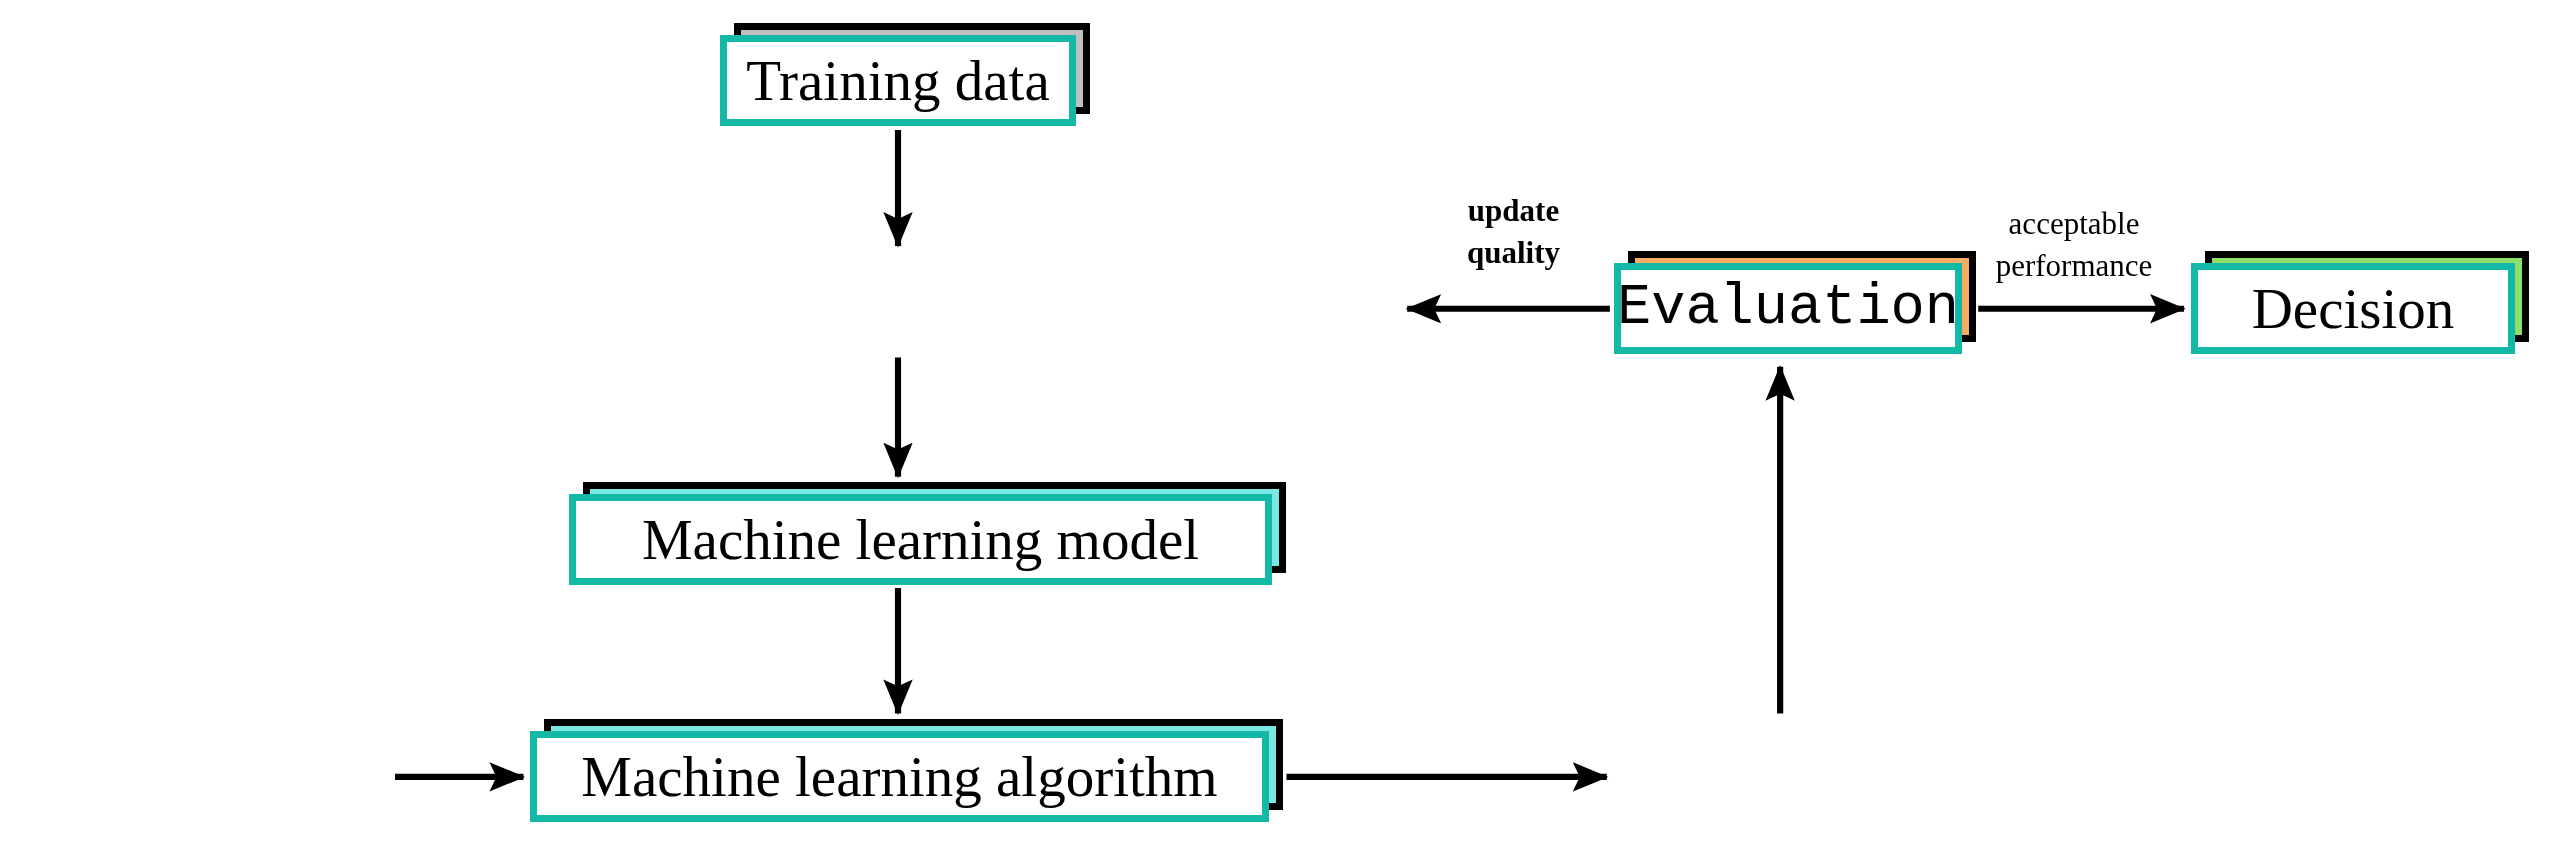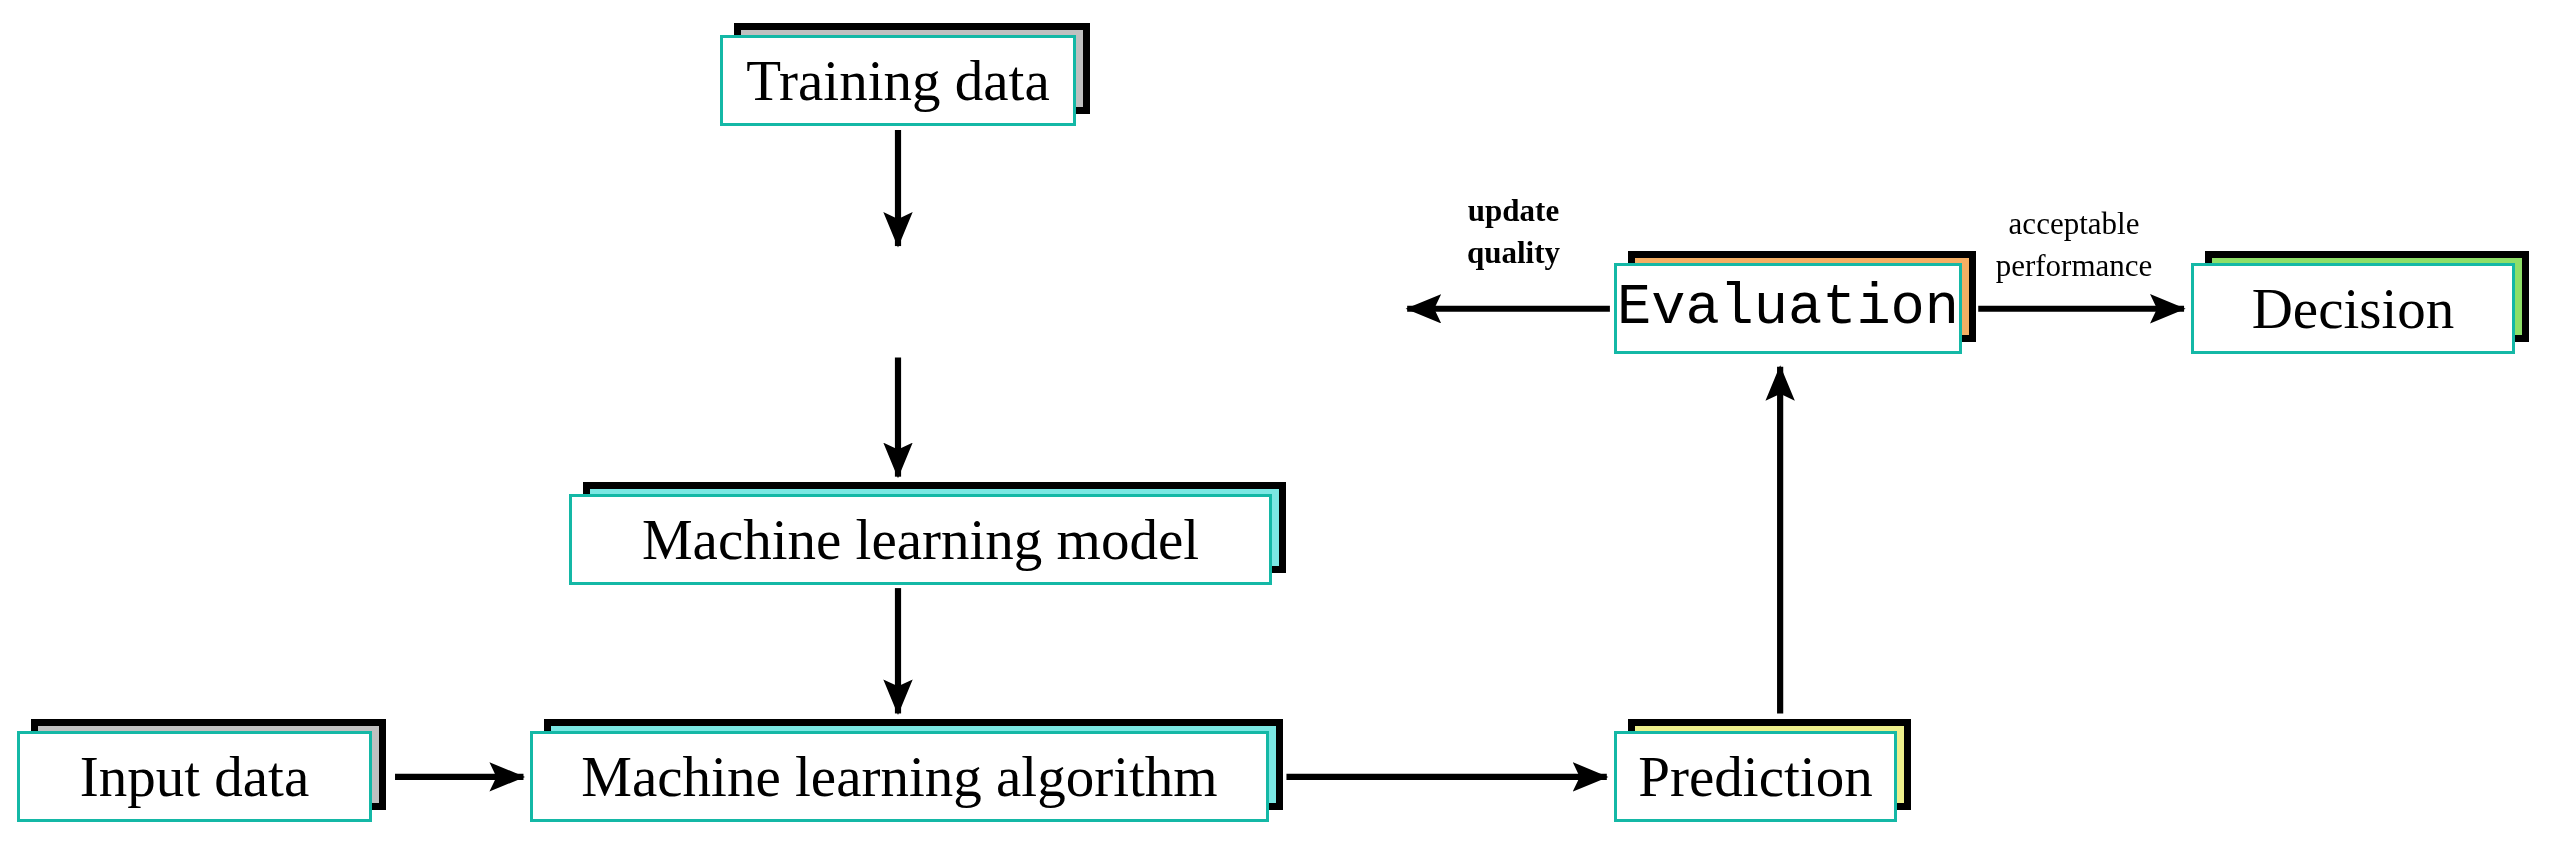--- a/index.html
+++ b/index.html
@@ -26,21 +26,21 @@
     right: -14px;
     bottom: 12.4px;
     left: 14px;
     border: 7px solid #000000;
     box-sizing: border-box;
   }
   .node .face {
     position: absolute;
     inset: 0;
     background: #ffffff;
-    border: 3px solid #14b8a6;
+    border: 7px solid #14b8a6;
     box-sizing: border-box;
     display: flex;
     align-items: center;
     justify-content: center;
     font-size: 57px;
     color: #000000;
     white-space: nowrap;
     line-height: 1;
   }
   
@@ -98,34 +98,26 @@
     <div class="shadow" style="background-color: rgb(192, 192, 192);"></div>
     <div class="face">Training data</div>
   </div>
 
 
   <div class="node" id="node-ml-model">
     <div class="shadow" style="background-color: rgb(123, 231, 227);"></div>
     <div class="face">Machine learning model</div>
   </div>
 
-  <div class="node" id="node-input-data">
-    <div class="shadow" style="background-color: rgb(192, 192, 192);"></div>
-    <div class="face">Input data</div>
-  </div>
 
   <div class="node" id="node-ml-algorithm">
     <div class="shadow" style="background-color: rgb(123, 231, 227);"></div>
     <div class="face">Machine learning algorithm</div>
   </div>
 
-  <div class="node" id="node-prediction">
-    <div class="shadow" style="background-color: rgb(238, 240, 140);"></div>
-    <div class="face">Prediction</div>
-  </div>
 
   <div class="node" id="node-evaluation">
     <div class="shadow" style="background-color: rgb(245, 174, 99);"></div>
     <div class="face">Evaluation</div>
   </div>
 
   <div class="node" id="node-decision">
     <div class="shadow" style="background-color: rgb(142, 223, 104);"></div>
     <div class="face">Decision</div>
   </div>

